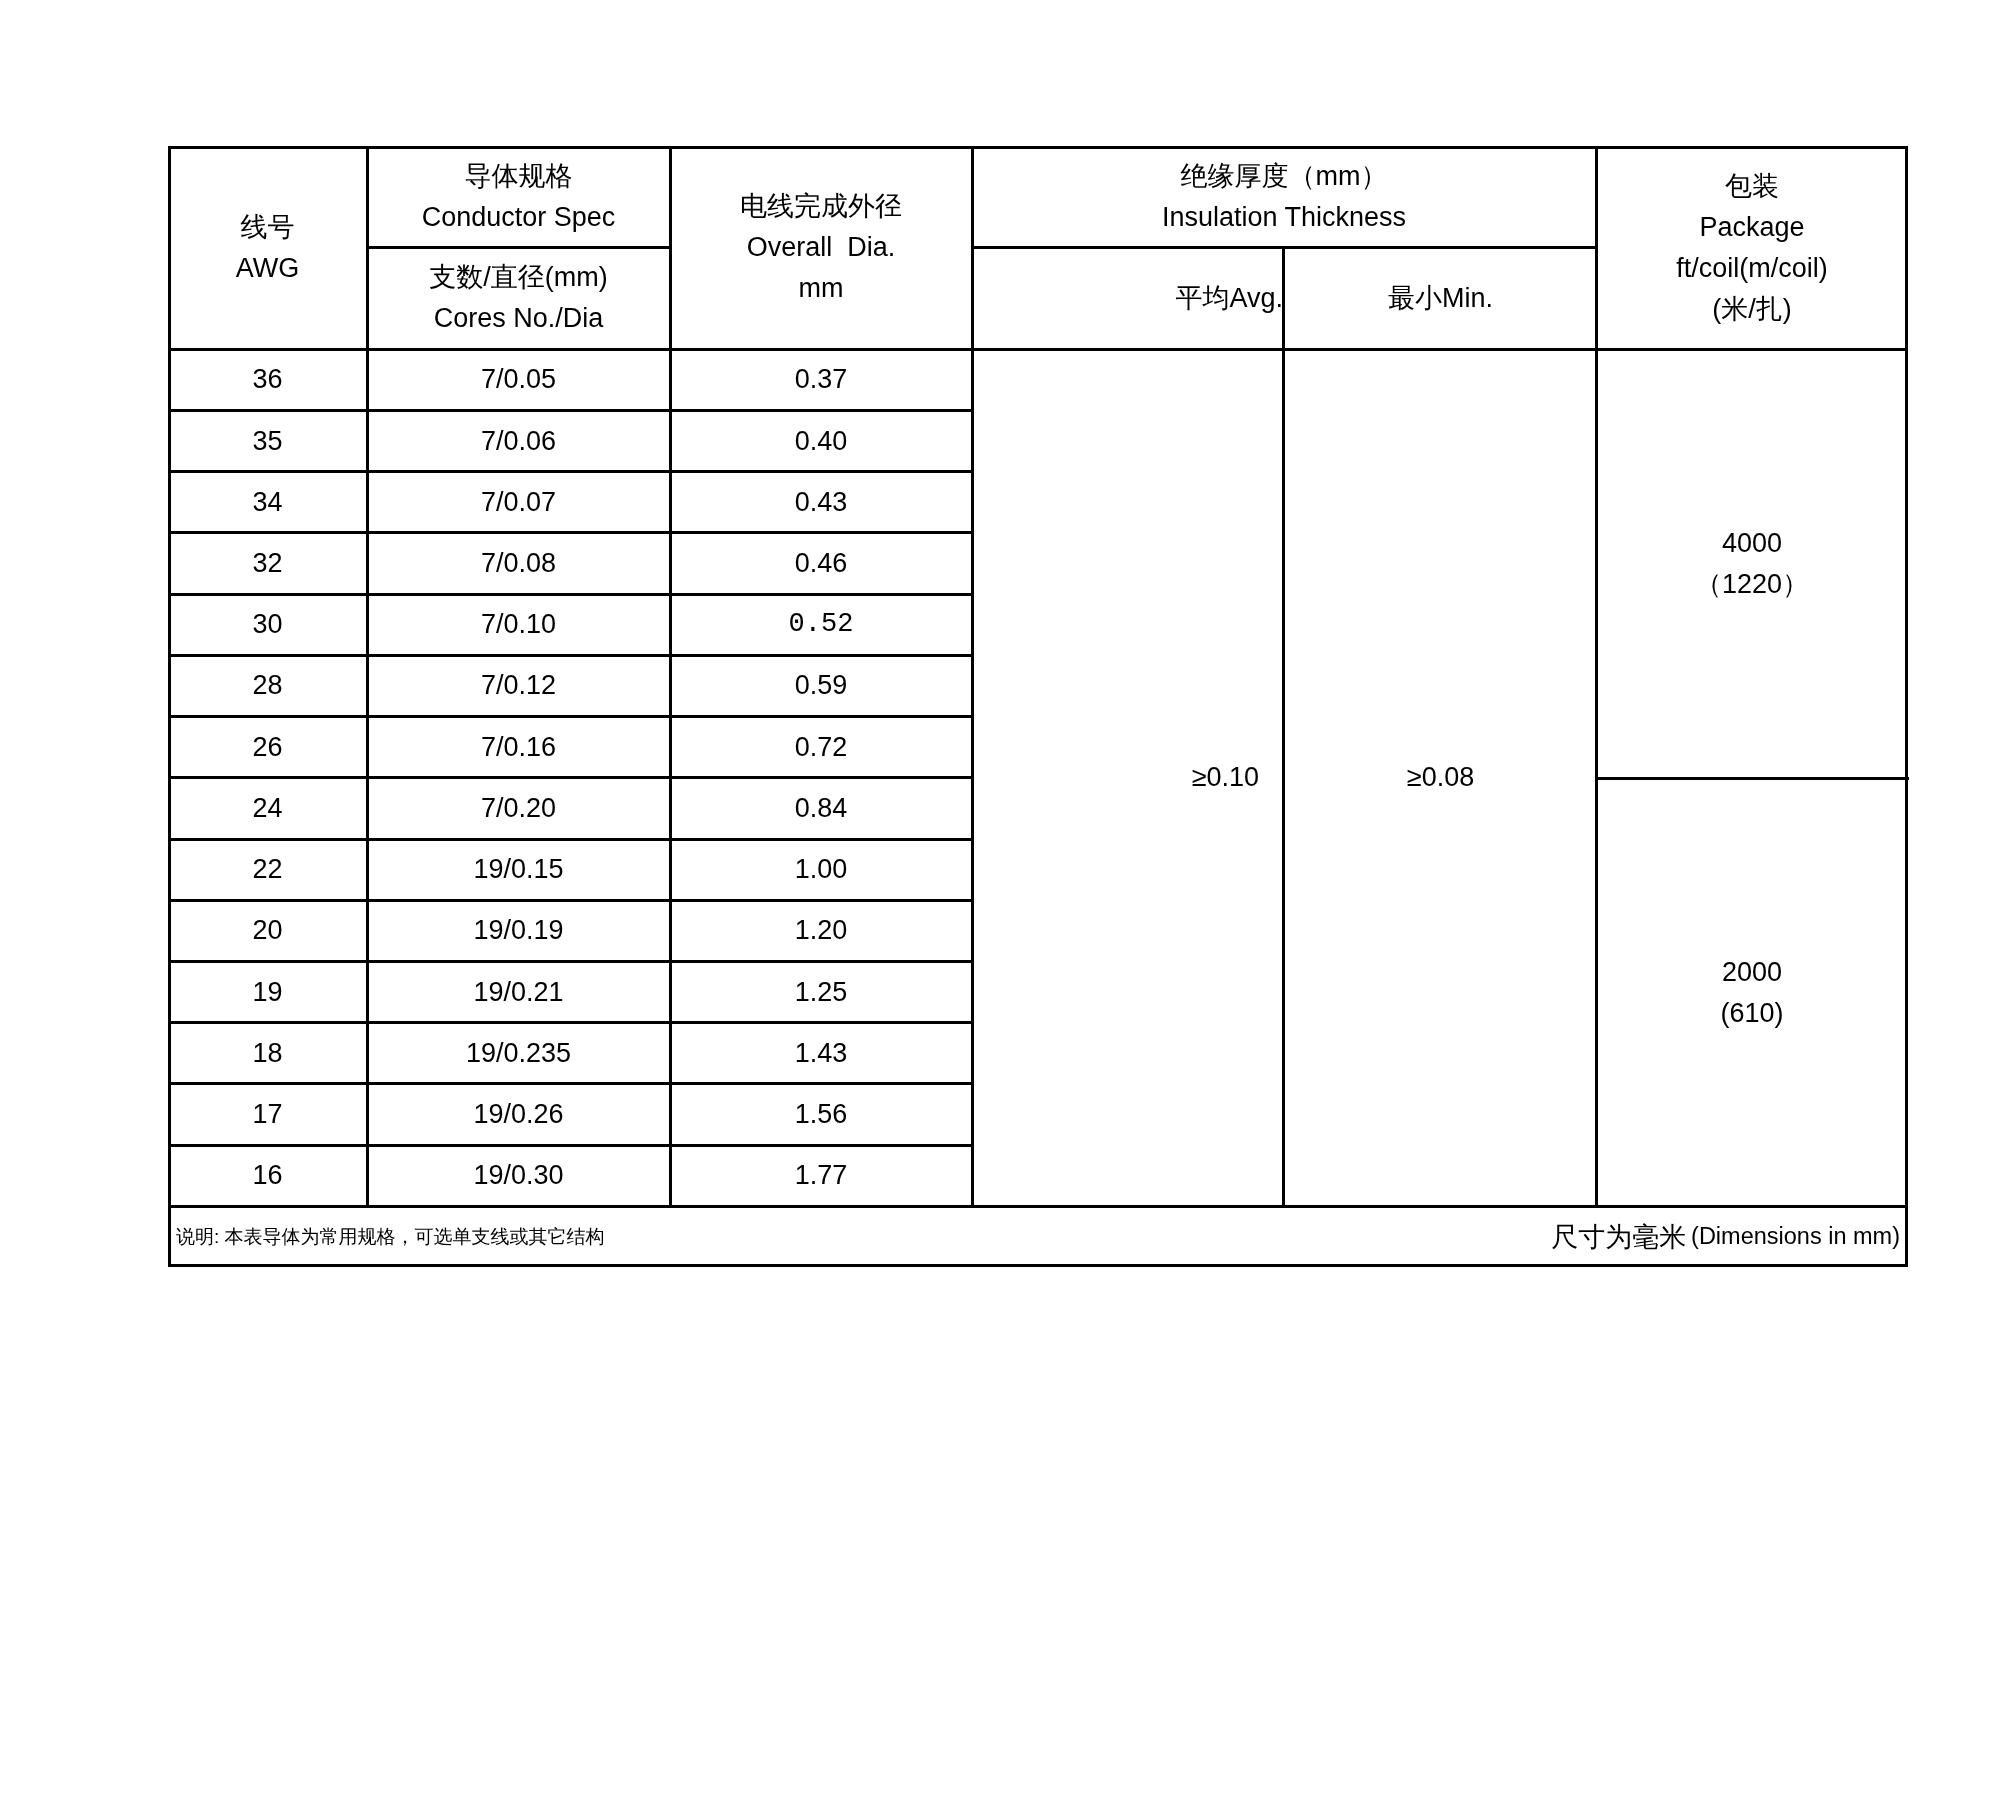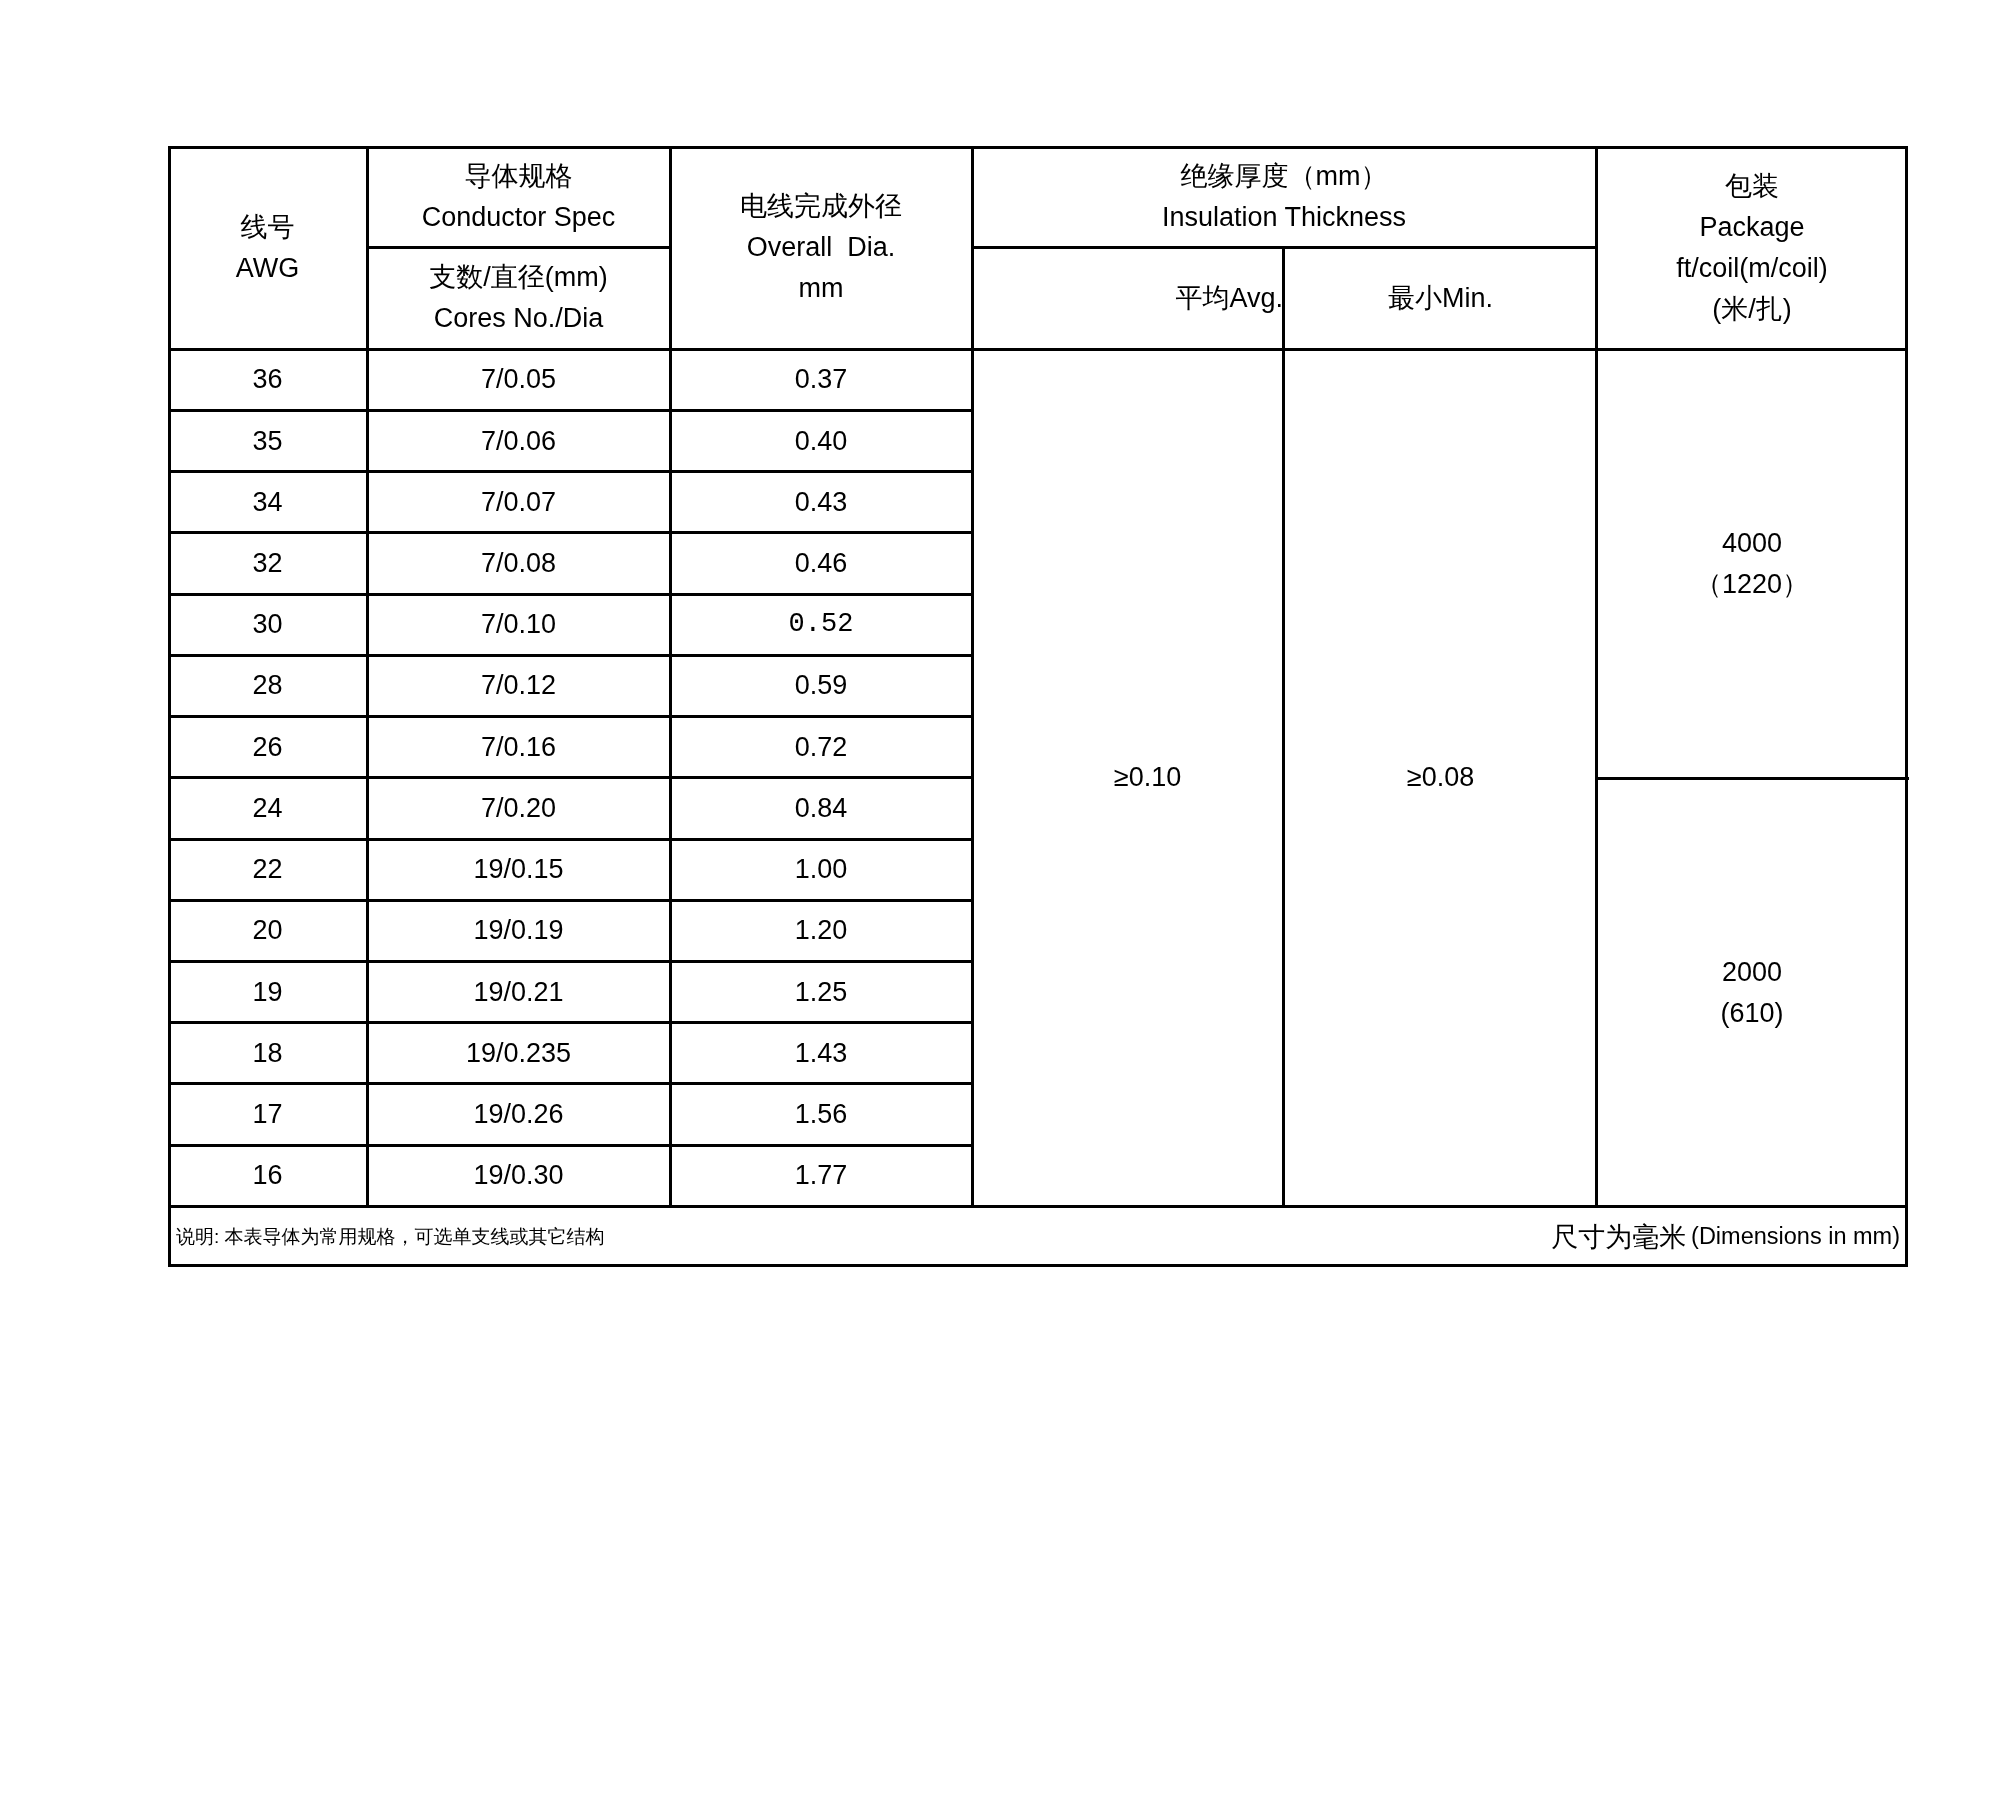--- a/index.html
+++ b/index.html
@@ -179,21 +179,21 @@
         <span>16</span>
       </div>
       <div class="cell" style="left: 199px; top: 999px; width: 303px; height: 61px;">
         <span>19/0.30</span>
       </div>
       <div class="cell" style="left: 502px; top: 999px; width: 302px; height: 61px;">
         <span>1.77</span>
       </div>
     </div>
 
-  <div class="cell" style="left:824px;top:203px;width:311px;height:857px;">
+  <div class="cell" style="left:780px;top:203px;width:311px;height:857px;align-items:flex-end;">
     <span>≥0.10</span>
   </div>
   <div class="cell" style="left:1116px;top:203px;width:313px;height:857px;">
     <span>≥0.08</span>
   </div>
 
   <div class="cell" style="left:1428px;top:203px;width:312px;height:429px;">
     <span>4000</span>
     <span>（1220）</span>
   </div>

